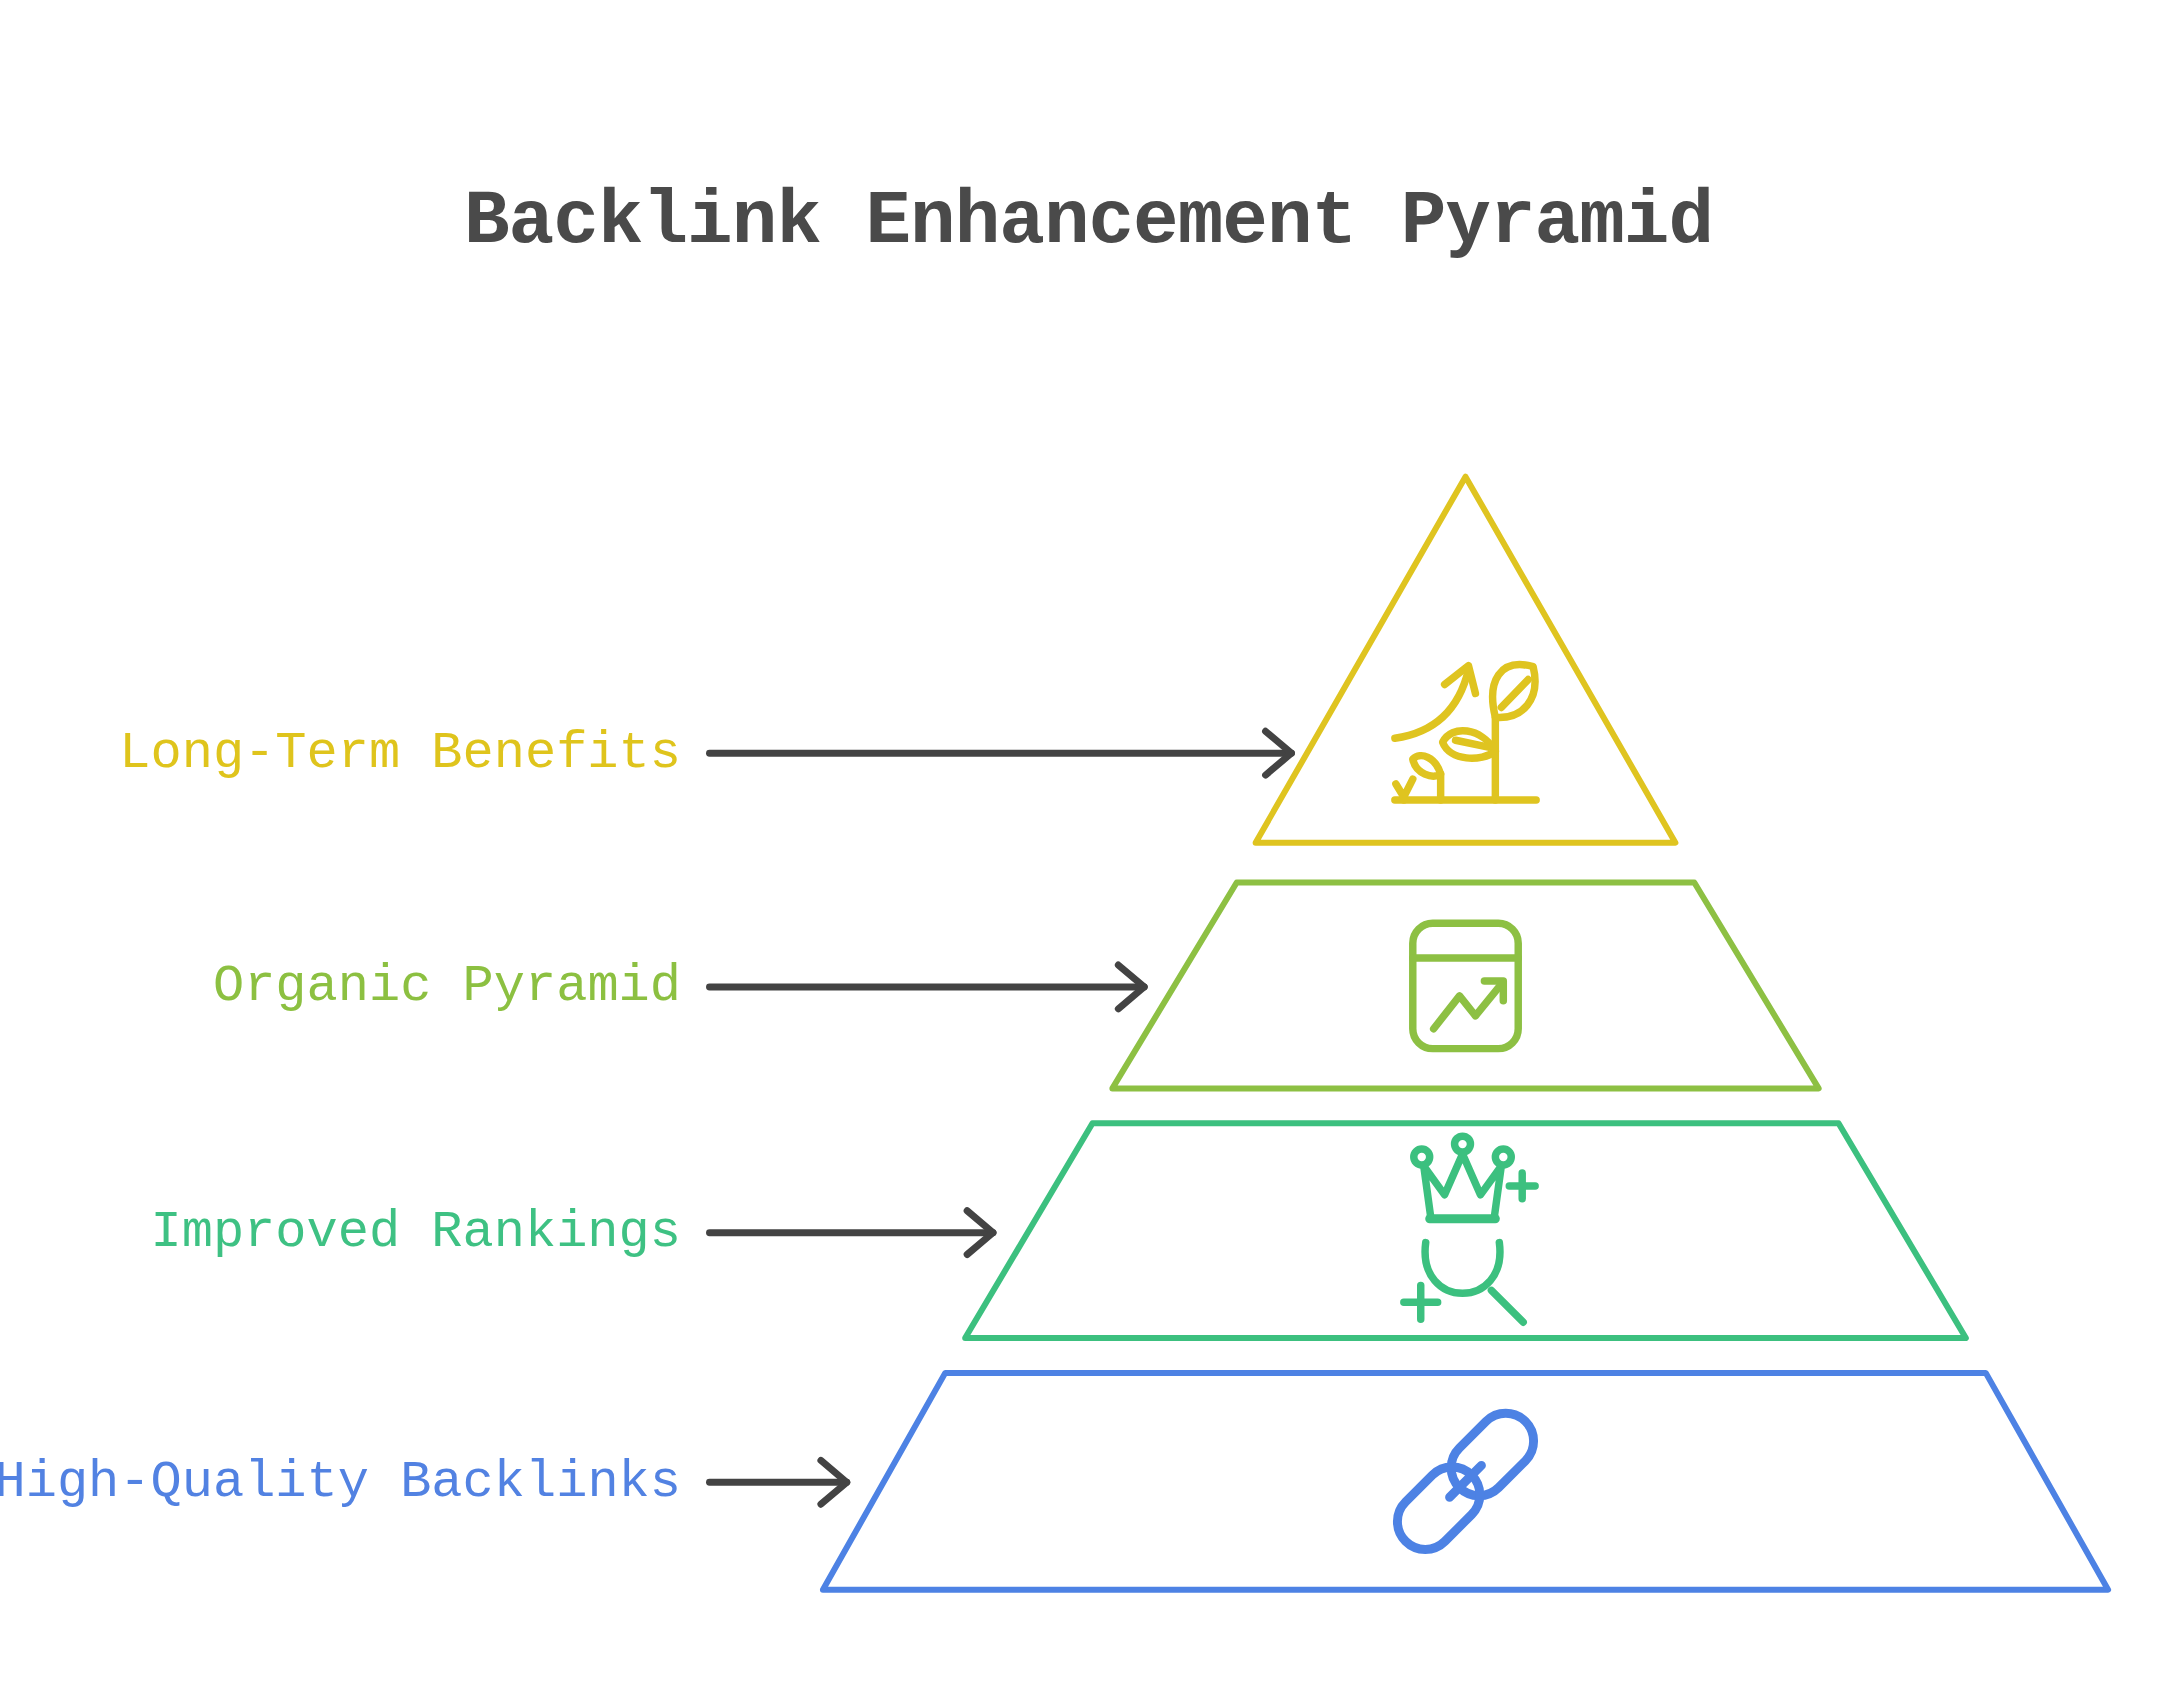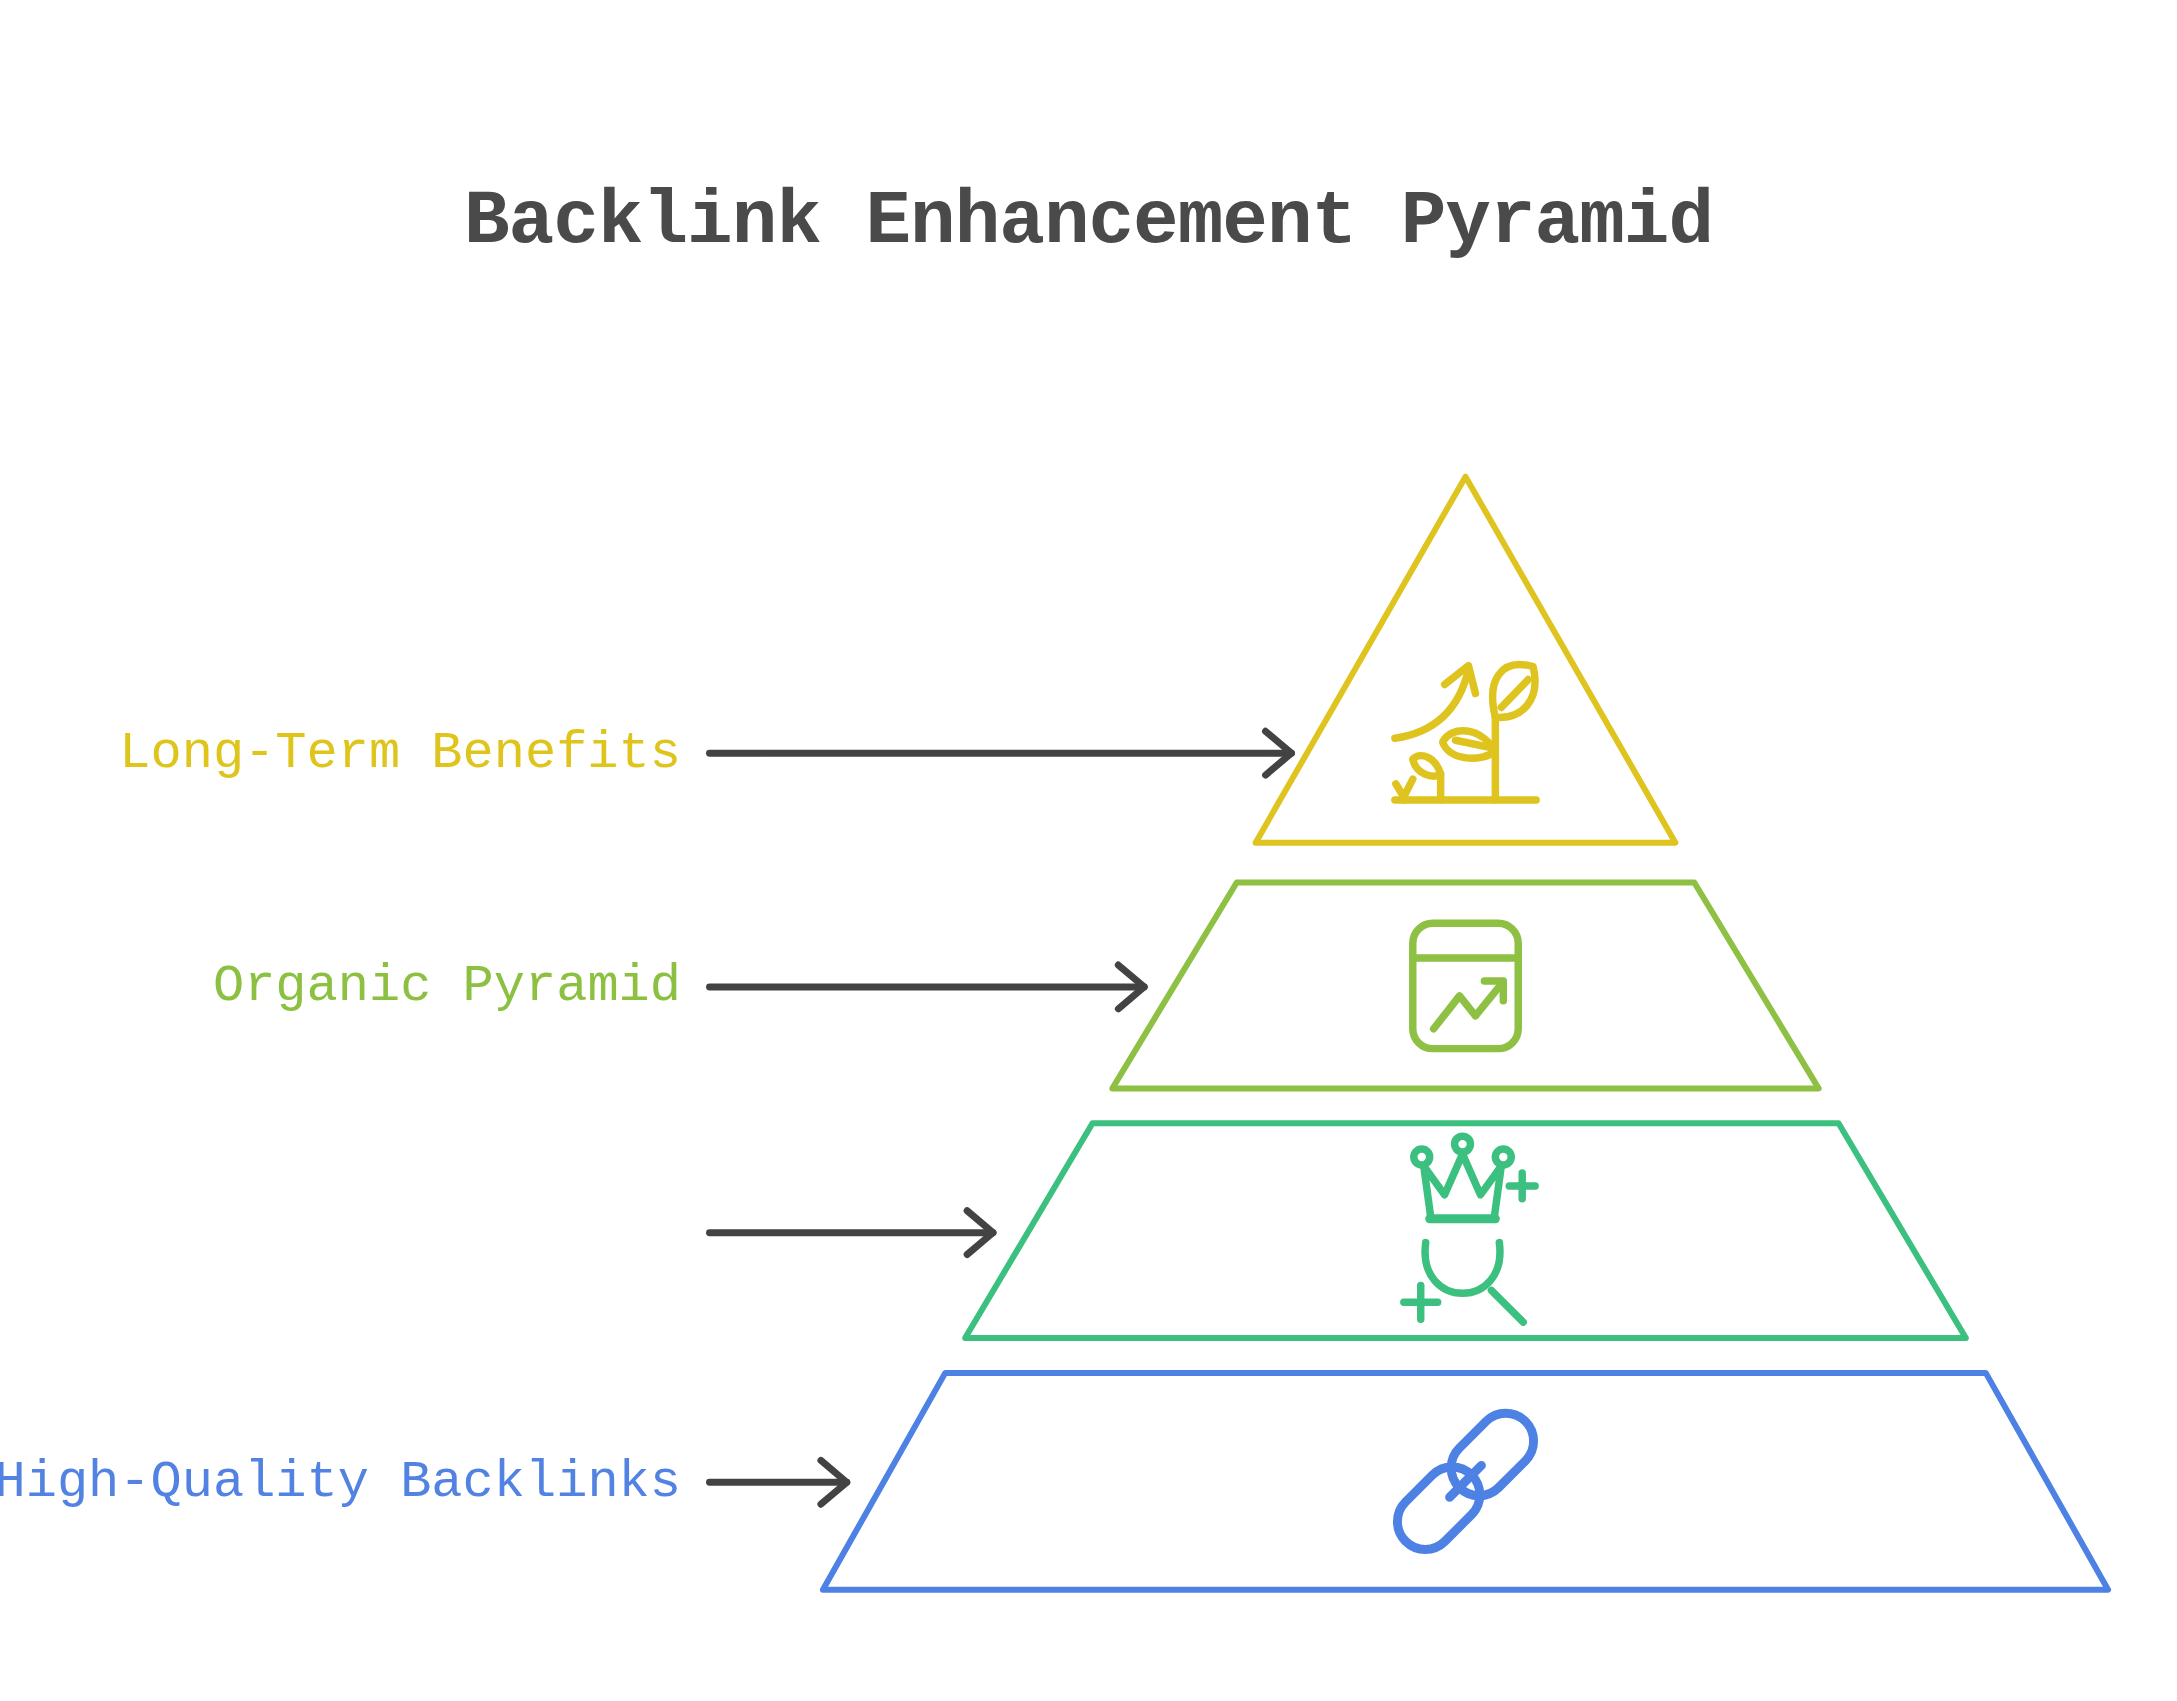--- a/index.html
+++ b/index.html
@@ -42,20 +42,21 @@
 </style>
 </head>
 <body>
 
 <main class="canvas">
 
   <h1 class="title" style="color: rgb(74, 74, 74);">Backlink Enhancement Pyramid</h1>
 
   <div class="tier-label lbl-1" style="color: rgb(223, 196, 28);">Long-Term Benefits</div>
   <div class="tier-label lbl-2" style="color: rgb(140, 192, 65);">Organic Pyramid</div>
+  <div class="tier-label lbl-3" style="color: rgb(62, 193, 131);">Improved Rankings</div>
   <div class="tier-label lbl-4" style="color: rgb(82, 130, 226);">High-Quality Backlinks</div>
 
   <svg class="diagram" width="2177" height="1701" viewBox="0 0 2188 1710" xmlns="http://www.w3.org/2000/svg">
 
     <g class="arrow" style="stroke: rgb(67, 67, 67);">
       <line x1="713" y1="725" x2="1298" y2="725"></line>
       <polyline points="1272,703 1298,725 1272,747"></polyline>
     </g>
     <g class="arrow" style="stroke: rgb(67, 67, 67);">
       <line x1="713" y1="960" x2="1150" y2="960"></line>

